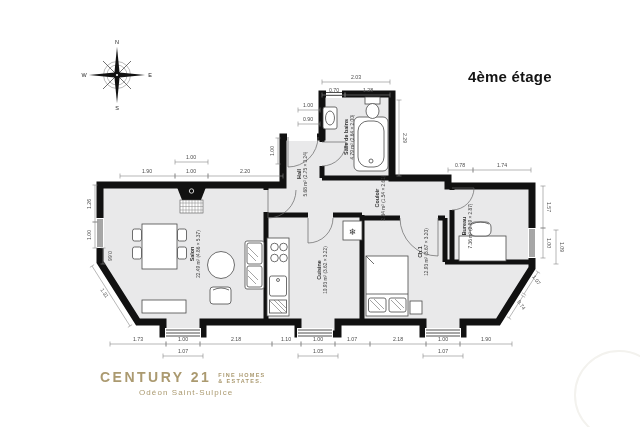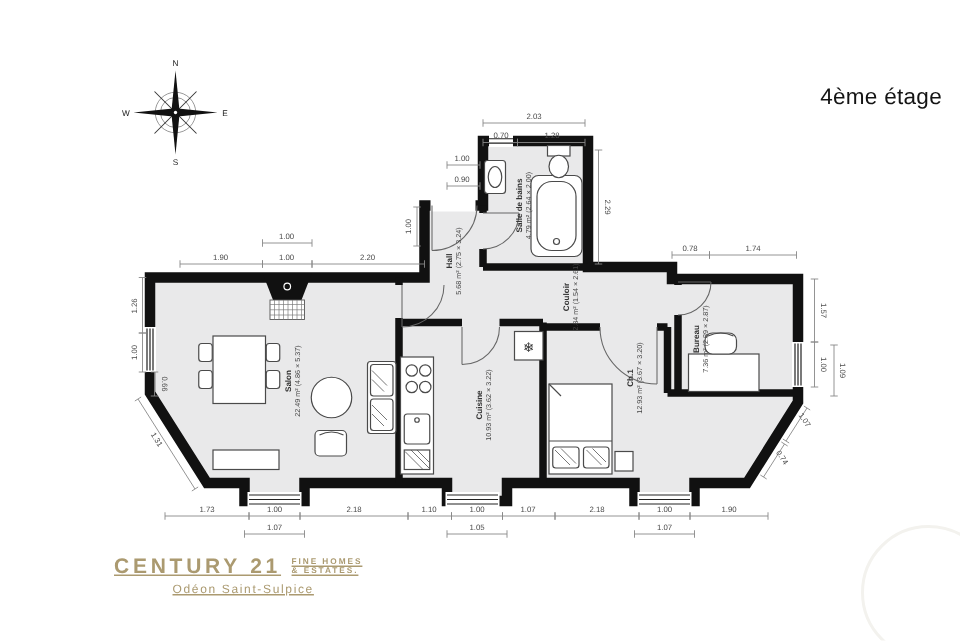--- a/index.html
+++ b/index.html
@@ -2,24 +2,24 @@
 <html><head>
 <meta charset="utf-8">
 <style>
   html,body{margin:0;padding:0;}
   body{
     width:640px;height:427px;position:relative;overflow:hidden;
     background:#ffffff;font-family:"Liberation Sans","DejaVu Sans",sans-serif;
   }
   #plan-svg{position:absolute;left:0;top:0;}
   .title{
-    position:absolute;left:468px;top:56px;width:160px;
-    font-size:15px;font-weight:normal;color:#141414;letter-spacing:.2px;text-align:right;
+    position:absolute;left:468px;top:68px;width:160px;
+    font-size:15px;font-weight:bold;color:#141414;letter-spacing:.2px;
   }
-  .logo{position:absolute;left:76px;top:370px;color:#ab9a70;text-decoration:underline;}
+  .logo{position:absolute;left:100px;top:370px;color:#ab9a70;}
   .logo-row{display:flex;align-items:flex-start;}
   .logo-brand{font-size:14px;font-weight:bold;letter-spacing:2.5px;line-height:15px;}
   .logo-tag{margin-left:7px;font-size:5.5px;font-weight:bold;letter-spacing:1.3px;line-height:6px;padding-top:2px;}
   .logo-agency{font-size:8px;letter-spacing:1.1px;margin-top:3px;margin-left:39px;}
   .watermark{
     position:absolute;left:574px;top:350px;width:86px;height:86px;border-radius:50%;
     border:2px solid #f3f2ee;color:#f3f2ee;font-size:34px;font-weight:bold;
     display:flex;align-items:center;justify-content:center;
   }
   .dim-text{font-size:5.2px;fill:#4c4c4c;}

